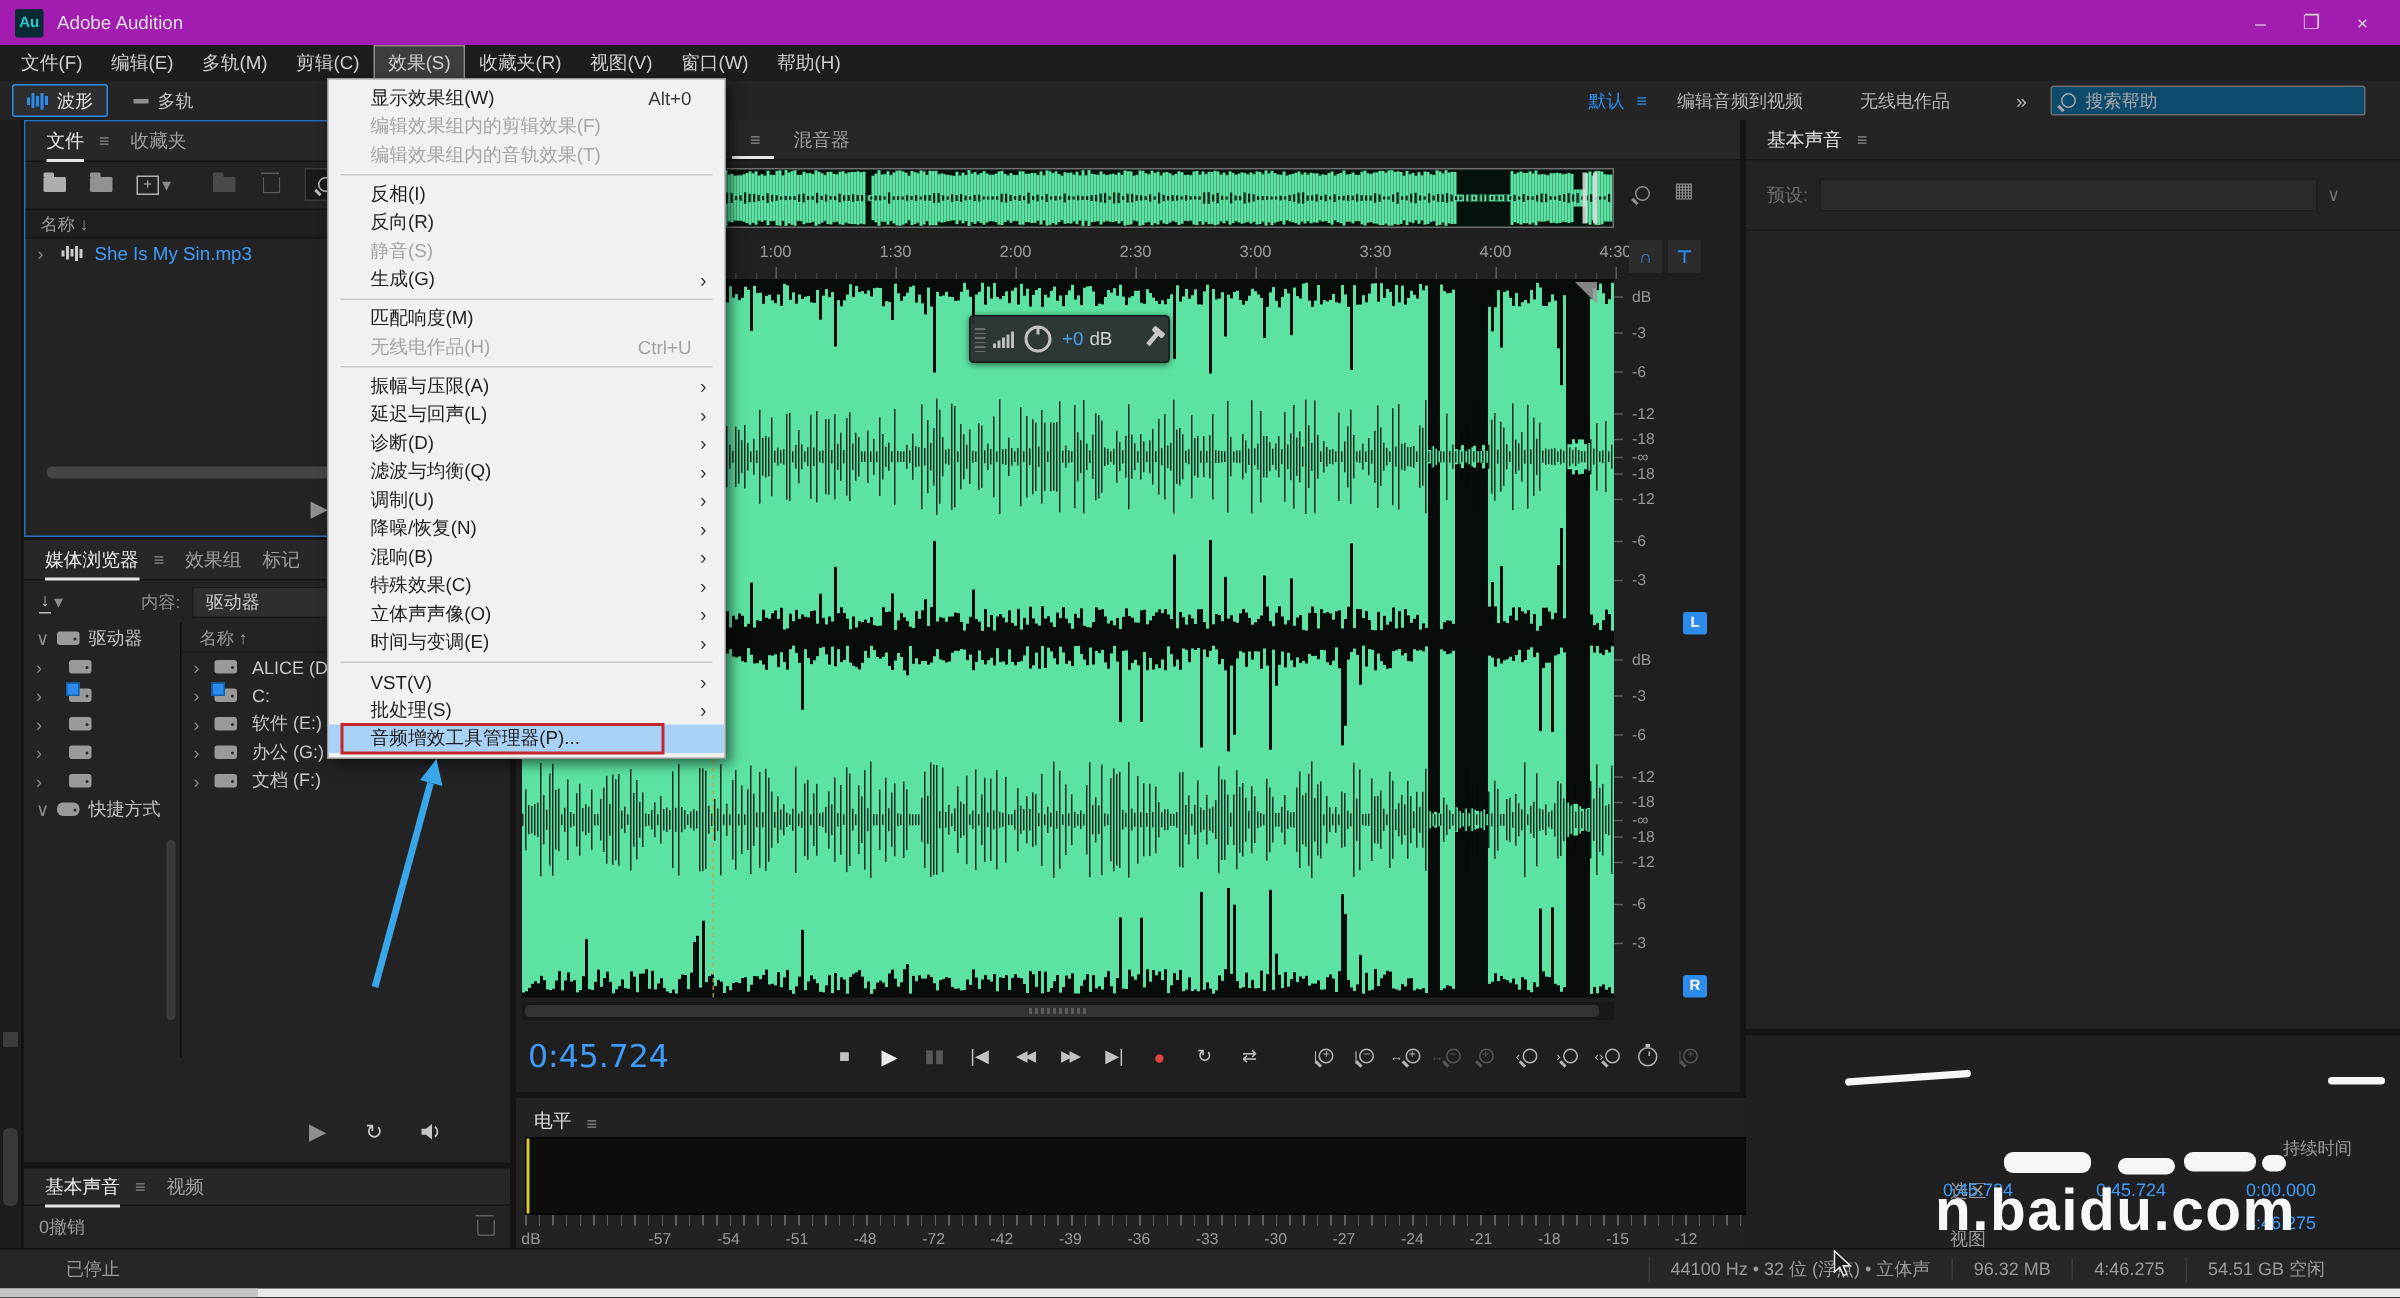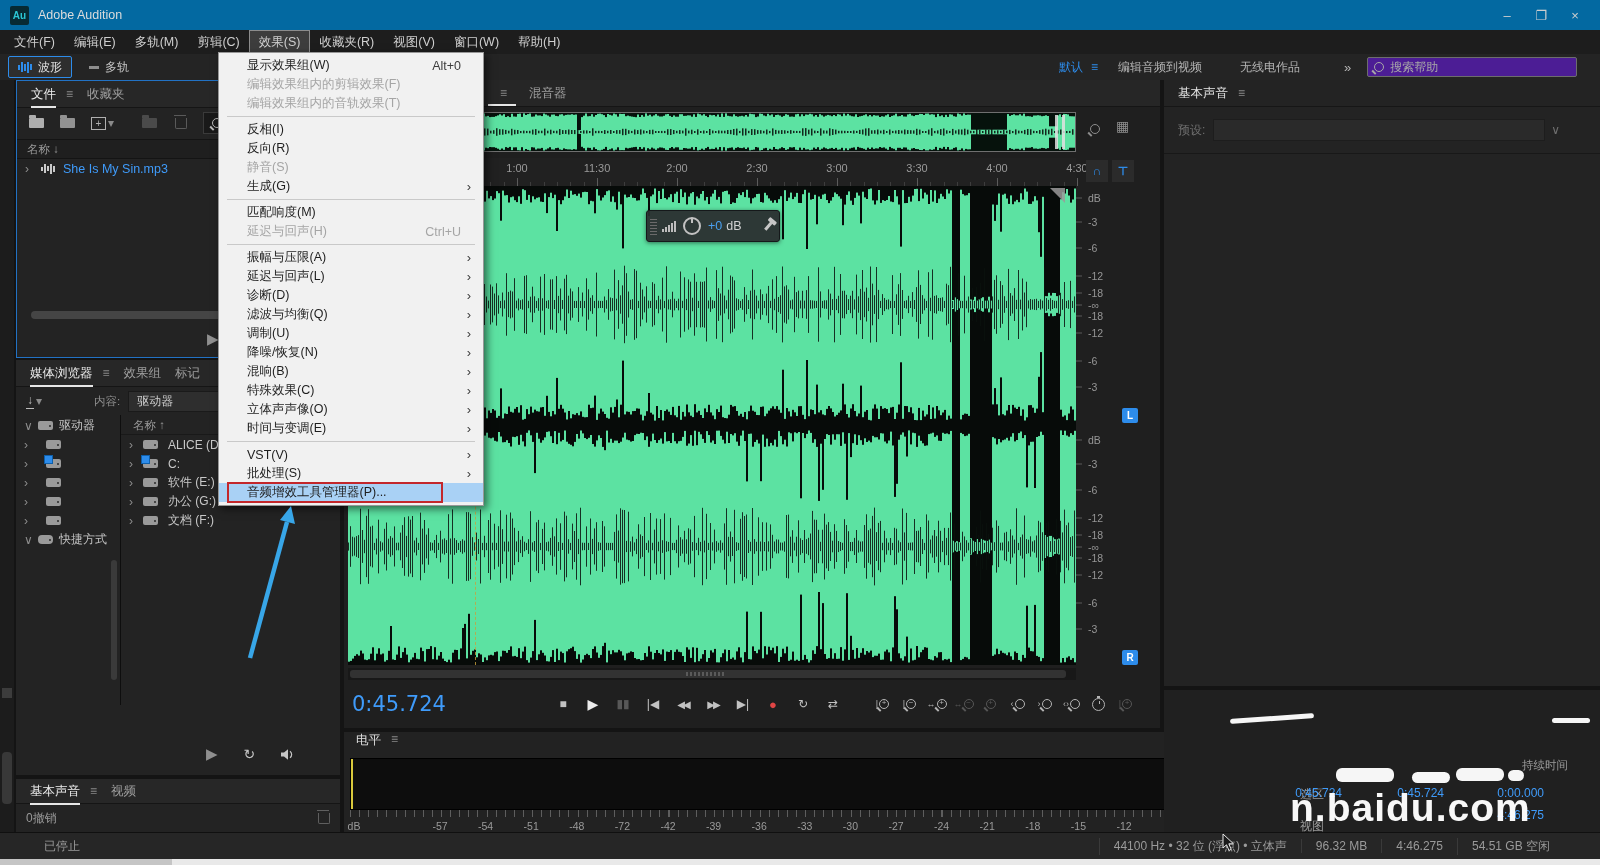--- a/index.html
+++ b/index.html
@@ -6,36 +6,36 @@
   #app{position:relative;width:1600px;height:865px;background:#141414;overflow:hidden;
        font-family:"Liberation Sans","DejaVu Sans",sans-serif;color:#c8c8c8;font-size:12px}
   .p{position:absolute}
   .panel{position:absolute;background:#232323;overflow:hidden}
   .tabrow{height:26px;background:#272727;display:flex;align-items:center;border-bottom:1px solid #151515}
   .tab{margin-left:14px;font-size:12.5px;color:#9f9f9f;white-space:nowrap}
   .tab.active{color:#ececec;border-bottom:2px solid #e6e6e6;padding-bottom:3px;margin-bottom:-5px}
   .hamb{color:#8a8a8a;margin-left:10px;font-size:12px}
   .dim{color:#6f6f6f}
   
-  #titlebar{left:0;top:0;width:1600px;height:30px;background:#0369a1;display:flex;align-items:center}
+  #titlebar{left:0;top:0;width:1600px;height:30px;background:#a21caf;display:flex;align-items:center}
   #aulogo{width:19px;height:19px;margin-left:10px;background:#072a33;color:#2bc6d4;font-size:10px;font-weight:bold;
           display:flex;align-items:center;justify-content:center;border-radius:2px}
   #apptitle{margin-left:9px;font-size:12.5px;color:#dcdcdc}
   .winbtn{width:34px;height:30px;display:flex;align-items:center;justify-content:center;color:#cfcfcf;font-size:13px}
   
   #menubar{left:0;top:30px;width:1600px;height:24px;background:#1d1d1d;display:flex;align-items:center;border-bottom:1px solid #0d0d0d}
   .mb-item{padding:3px 9px;font-size:12.5px;color:#cfcfcf;margin-left:1px}
   .mb-item.active{background:#3d3d3d;outline:1px solid #8c8c8c}
   
   #toolbar{left:0;top:54px;width:1600px;height:26px;background:#242424;display:flex;align-items:center}
   .modebtn{display:flex;align-items:center;gap:6px;height:20px;padding:0 9px;margin-left:8px;border-radius:2px;font-size:12px;color:#c4c4c4}
   .modebtn.active{border:1px solid #2d8ceb;background:#2e2e2e;color:#e4e4e4}
   .wavglyph{display:inline-flex;align-items:center;gap:1px}
   .wavglyph i{width:2px;background:currentColor;display:block}
-  .searchbox{display:flex;align-items:center;gap:6px;width:196px;height:18px;border:1px solid #6d6d6d;background:#4c1d95;
+  .searchbox{display:flex;align-items:center;gap:6px;width:196px;height:18px;border:1px solid #6d6d6d;background:#0c4a6e;
              border-radius:2px;padding:0 6px;color:#a8a8a8}
   .lens{width:8px;height:8px;border:1.5px solid currentColor;border-radius:50%;position:relative;display:inline-block;flex:none}
   .lens::after{content:"";position:absolute;width:1.5px;height:5px;background:currentColor;transform:rotate(-45deg);left:-2px;top:7px}
   .lens .sgn{position:absolute;left:0;top:-1px;width:8px;height:8px;display:flex;align-items:center;justify-content:center;font-size:8px;line-height:1}
   
   .folder{width:15px;height:10px;background:#aeaeae;position:relative;border-radius:1px;display:inline-block}
   .folder::before{content:"";position:absolute;top:-3px;left:0;width:7px;height:3px;background:#aeaeae;border-radius:1px 1px 0 0}
   .drive{width:15px;height:9px;background:#9a9a9a;border-radius:2px;position:relative;display:inline-block}
   .drive::after{content:"";position:absolute;right:2px;top:3.5px;width:2px;height:2px;background:#2a2a2a;border-radius:50%}
   .drive .sync{position:absolute;left:-2px;top:-4px;width:7px;height:7px;background:#2d8ceb;border:1px solid #0e5faa}
@@ -985,21 +985,21 @@
         <span class="tick" style="left:622.2px;height:4px;background:#3d3d3d"></span>
         <span class="tick" style="left:635.5px;height:4px;background:#3d3d3d"></span>
         <span class="tick" style="left:648.8px;height:4px;background:#3d3d3d"></span>
         <span class="tick" style="left:662.2px;height:4px;background:#3d3d3d"></span>
         <span class="tick" style="left:675.5px;height:4px;background:#3d3d3d"></span>
         <span class="tick" style="left:688.8px;height:4px;background:#3d3d3d"></span>
         <span class="tick" style="left:702.2px;height:4px;background:#3d3d3d"></span>
         <span class="tick" style="left:715.5px;height:4px;background:#3d3d3d"></span>
         <span class="ruler-lab" style="left: 169px;">1:00</span>
         <span class="tick" style="left: 169px;"></span>
-        <span class="ruler-lab" style="left: 249px;">11:30</span>
+        <span class="ruler-lab" style="left: 249px;">1:30</span>
         <span class="tick" style="left: 249px;"></span>
         <span class="ruler-lab" style="left: 329px;">2:00</span>
         <span class="tick" style="left: 329px;"></span>
         <span class="ruler-lab" style="left: 409px;">2:30</span>
         <span class="tick" style="left: 409px;"></span>
         <span class="ruler-lab" style="left: 489px; text-align: right;">3:00</span>
         <span class="tick" style="left: 489px;"></span>
         <span class="ruler-lab" style="left: 569px;">3:30</span>
         <span class="tick" style="left: 569px;"></span>
         <span class="ruler-lab" style="left: 649px;">4:00</span>
@@ -2623,21 +2623,21 @@
             <span style="font-size:9px">|</span>
             <span class="lens">
               <span class="sgn">+</span>
             </span>
           </span>
         </div>
     </div>
   </div>
 
   <div class="panel" style="left:344px;top:732px;width:896px;height:100px;background:#222">
-    <div style="display:flex;align-items:flex-start;height:24px">
+    <div style="display:flex;align-items:flex-end;height:24px">
       <span style="margin-left:12px;color:#e0e0e0;font-size:12.5px">电平</span>
       <span class="hamb">≡</span>
     </div>
     <div class="p" style="left:6px;top:26px;width:884px;height:50px;background:#0d0d0d;border:1px solid #000">
       <div class="p" style="left:0;top:0;width:2px;height:50px;background:#d8c83c"></div>
     </div>
     <div class="p" style="left:6px;top:78px;width:884px;height:7px;background:repeating-linear-gradient(90deg,#5e5e5e 0 1px,transparent 1px 9.1px)"></div>
     <div class="p" id="lvl-scale-labels" style="left:0;top:78px;width:896px;height:22px">
         <span style="left: 10px;">dB</span>
         <span style="left: 96px;">-57</span>
@@ -2743,21 +2743,21 @@
         <span class="sc"></span>
         <span class="sub">›</span>
       </div>
       <div class="msep"></div>
       <div class="mi">
         <span class="lab">匹配响度(M)</span>
         <span class="sc"></span>
         <span class="sub"></span>
       </div>
       <div class="mi dis">
-        <span class="lab">延迟与回声(H)</span>
+        <span class="lab">无线电作品(H)</span>
         <span class="sc">Ctrl+U</span>
         <span class="sub"></span>
       </div>
       <div class="msep"></div>
       <div class="mi">
         <span class="lab">振幅与压限(A)</span>
         <span class="sc"></span>
         <span class="sub">›</span>
       </div>
       <div class="mi">

